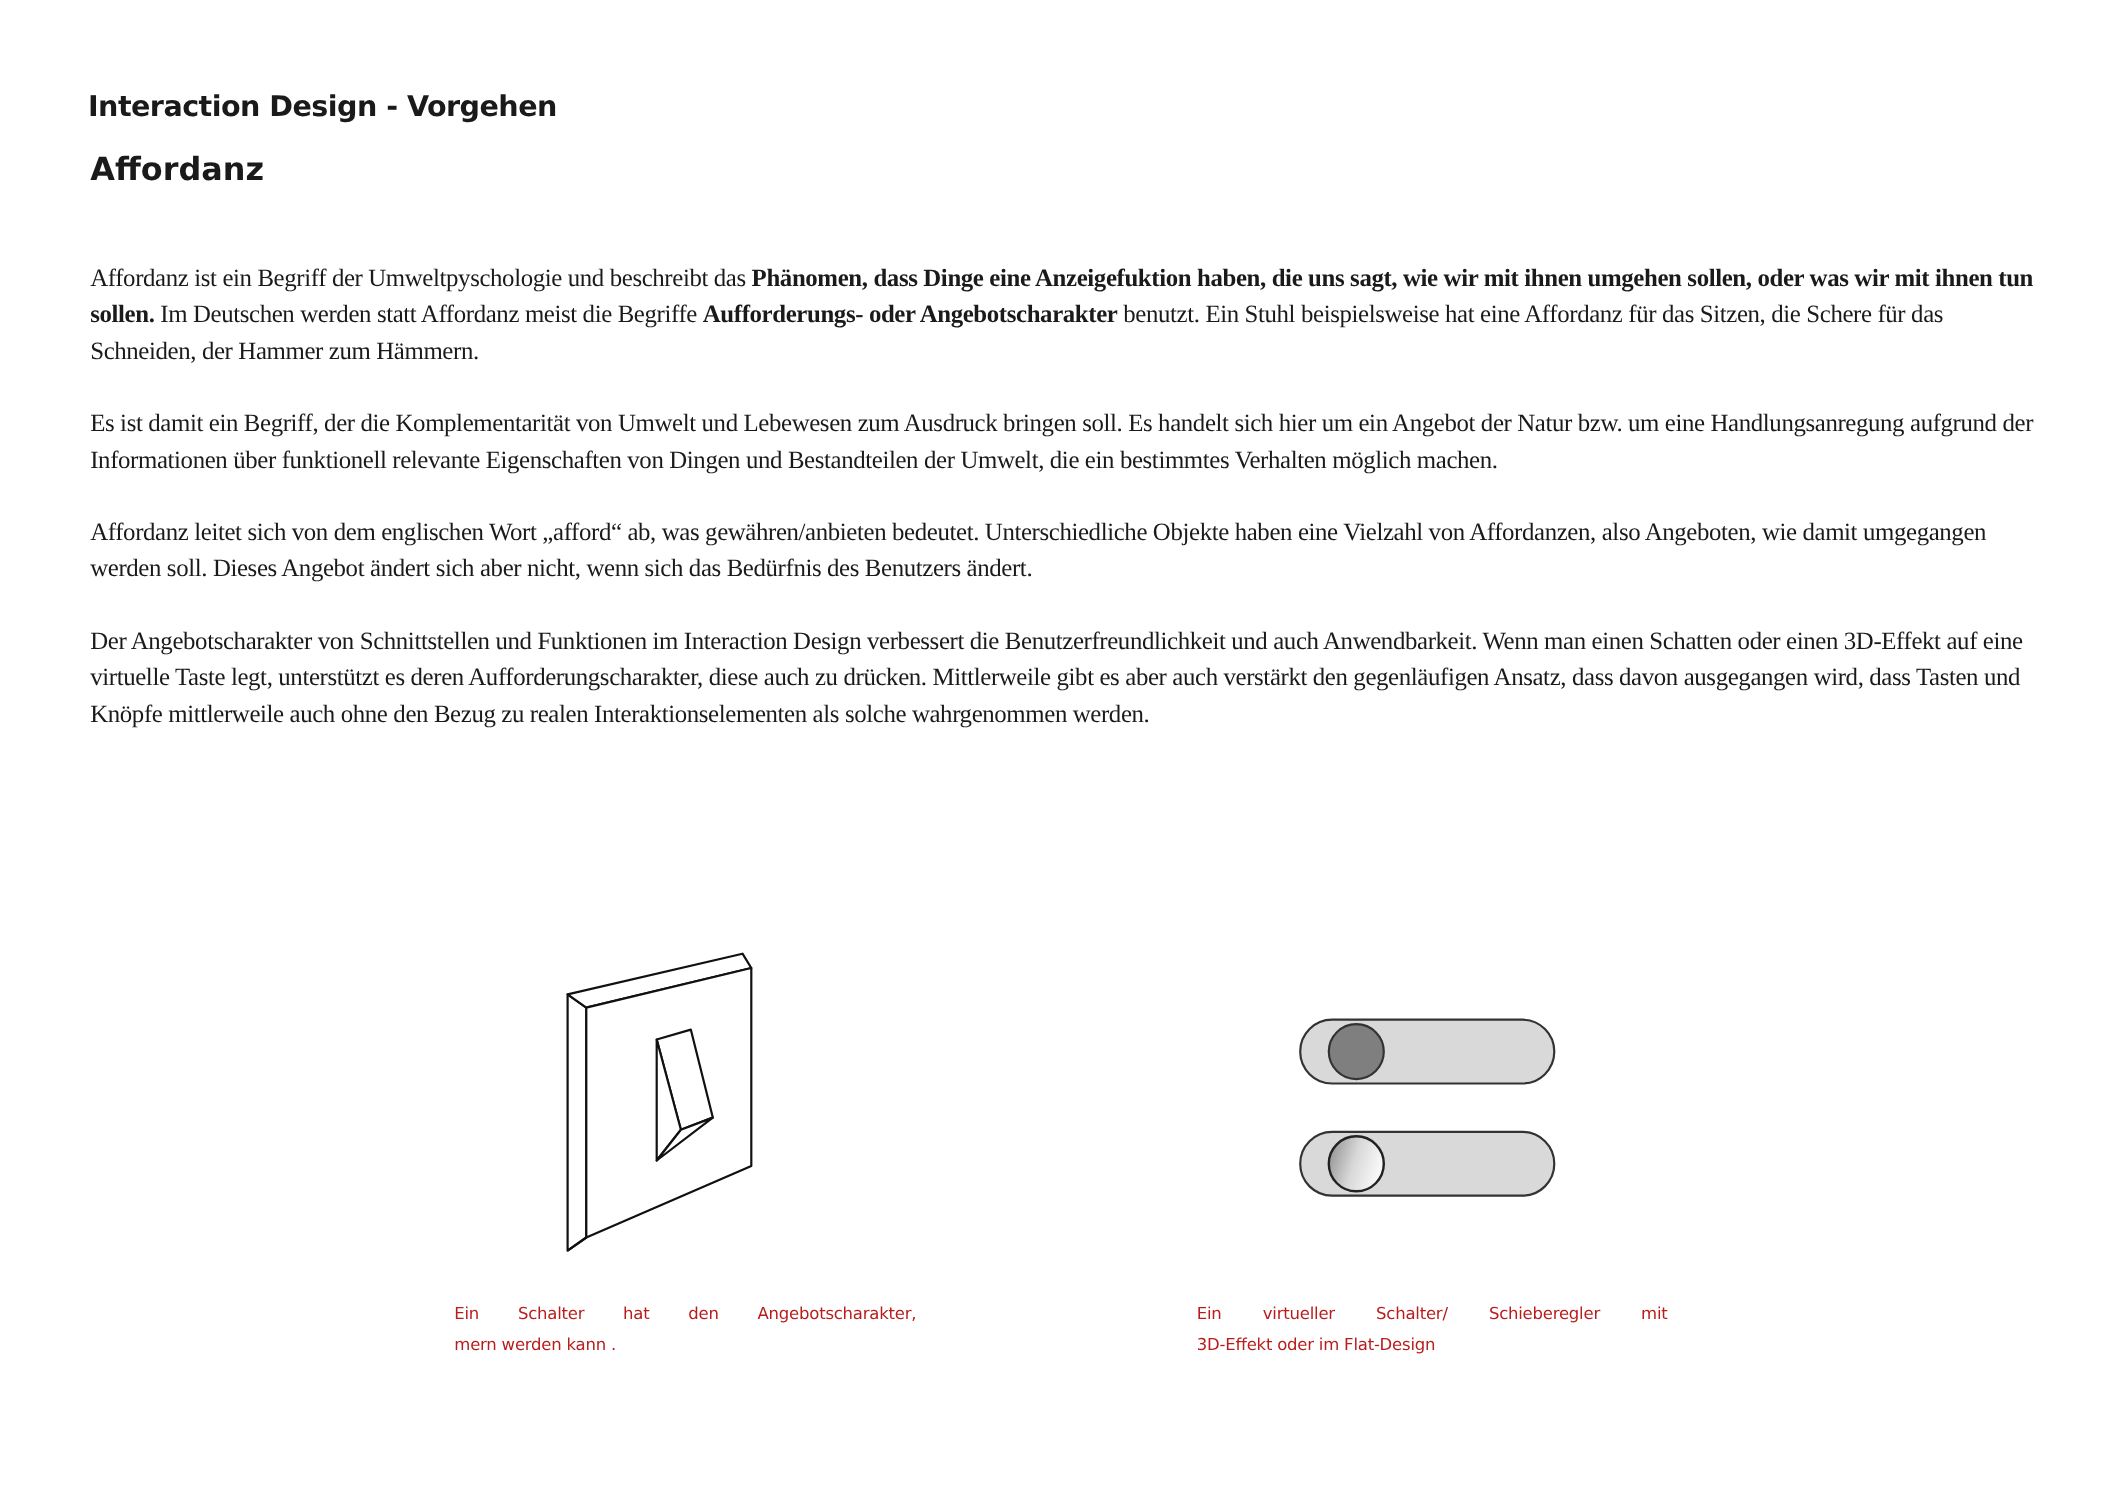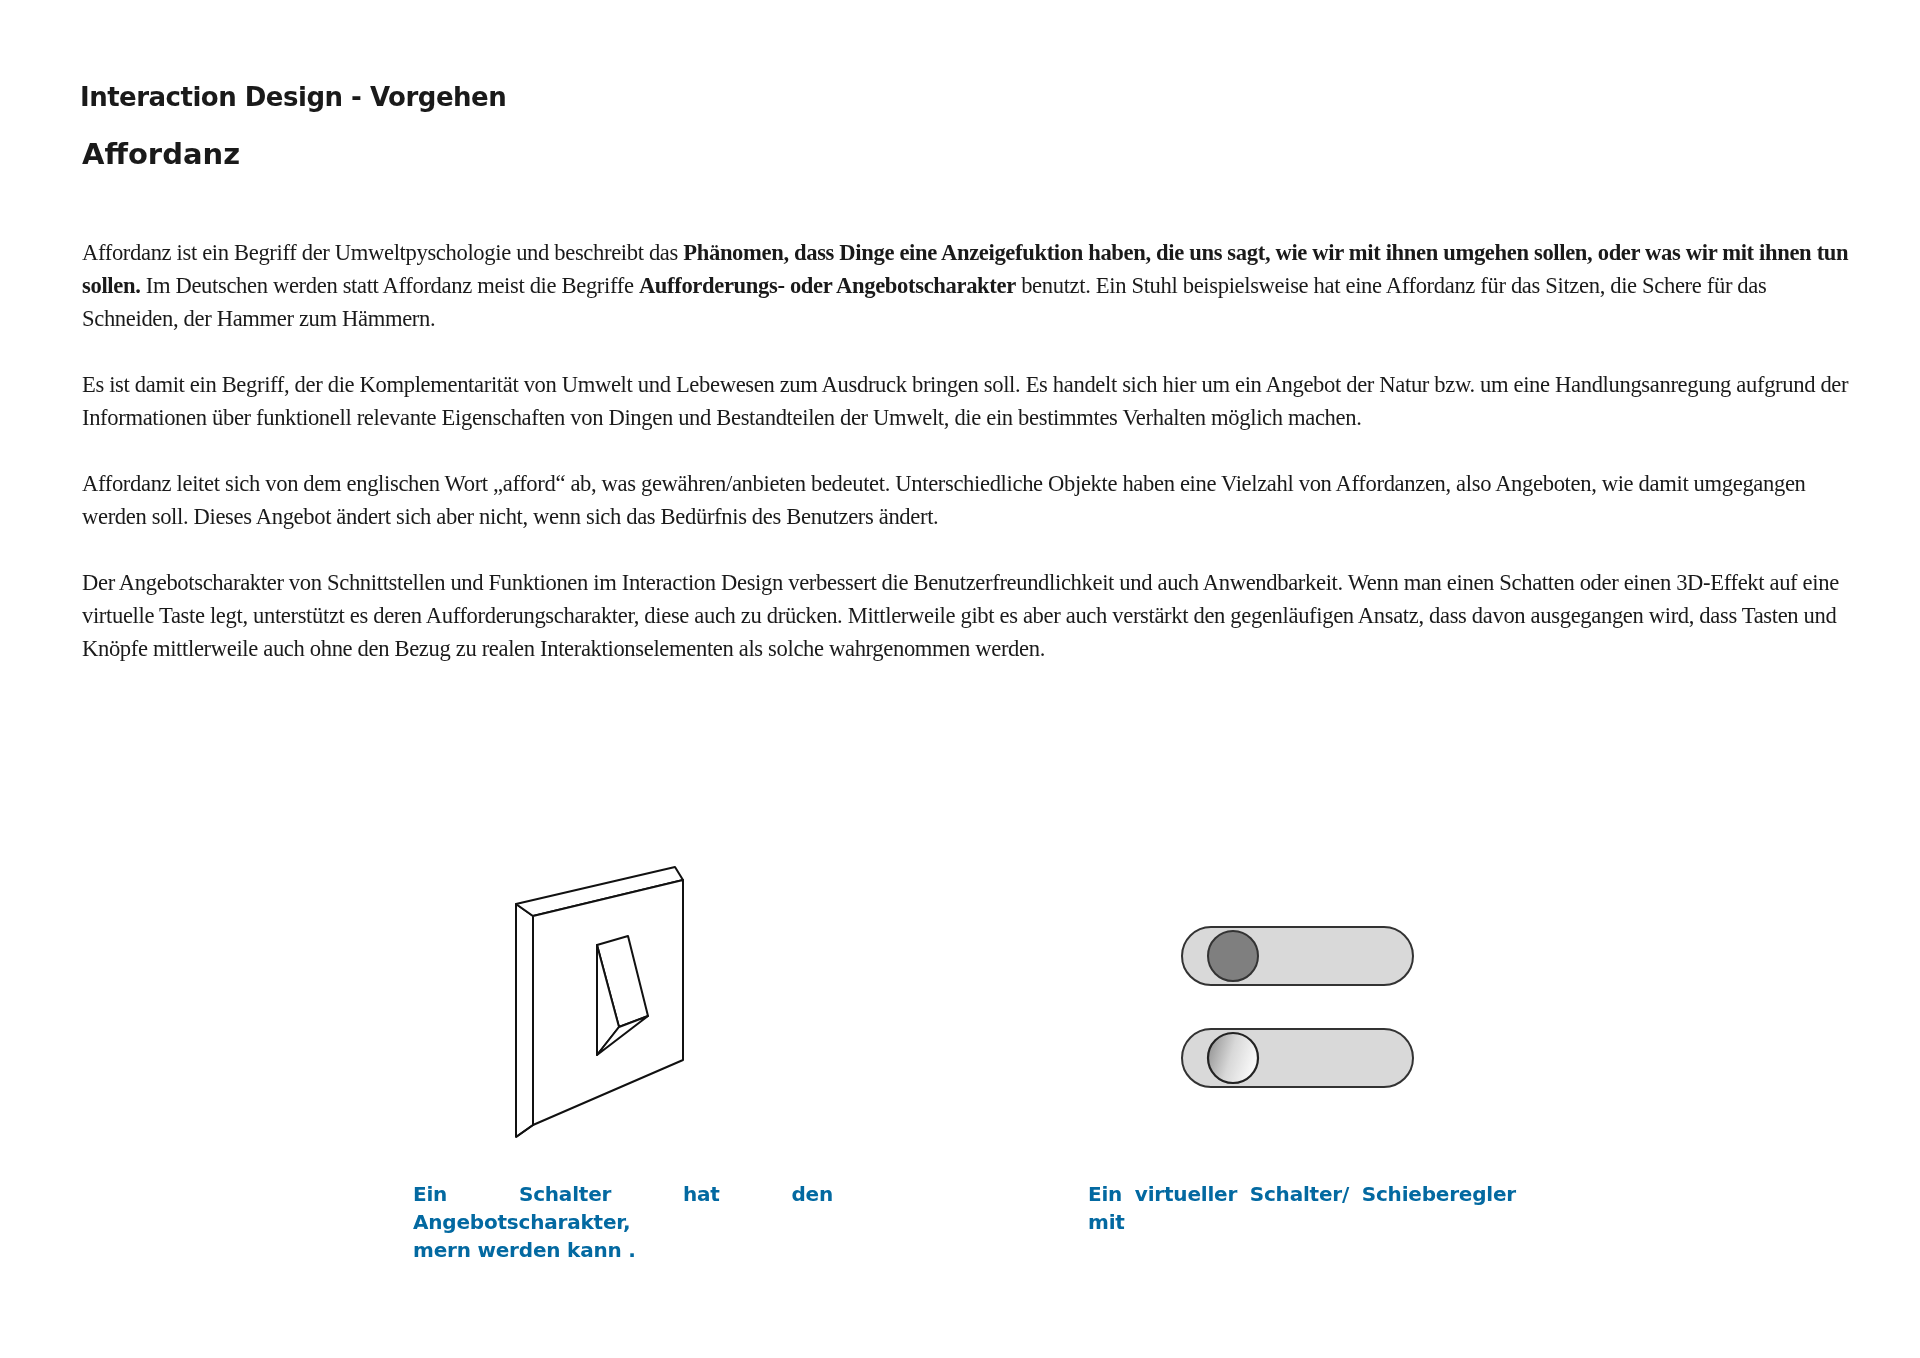--- a/index.html
+++ b/index.html
@@ -7,22 +7,22 @@
          font-family:"DejaVu Sans", "Liberation Sans", sans-serif; color:#1a1a1a; }
   .title { position:absolute; left:80px; top:72px; font-size:26px; font-weight:bold;
            letter-spacing:-0.5px; margin:0; line-height:50px; }
   .subtitle { position:absolute; left:82px; top:137px; font-size:29px; font-weight:bold;
               margin:0; line-height:34px; }
   .body-text { position:absolute; left:82px; top:236px; width:1770px; font-size:22.6px;
                line-height:33px; letter-spacing:-0.35px; }
   .body-text p { margin:0 0 33px 0;font-family:Liberation Serif, serif; }
   .body-text b { font-weight:bold; }
   .fig { position:absolute; }
-  .caption { position:absolute; font-size:20px; line-height:28px; text-align:justify;
-             letter-spacing:-0.2px; color:#0369a1;font-weight:bold; }
+  .caption { position:absolute; font-size:15px; line-height:28px; text-align:justify;
+             letter-spacing:-0.2px; color:#b91c1c; }
   .caption .line { display:block; text-align:justify; text-align-last:justify; }
   .caption .line.last { text-align-last:left; }
 </style>
 </head>
 <body>
 
 <h1 class="title">Interaction Design - Vorgehen</h1>
 <h2 class="subtitle">Affordanz</h2>
 
 <div class="body-text">
@@ -67,13 +67,14 @@
   </g>
 </svg>
 
 <div class="caption" style="left:413px; top:1180px; width:420px;">
   <span class="line">Ein Schalter hat den Angebotscharakter,</span>
   <span class="line last">mern werden kann .</span>
 </div>
 
 <div class="caption" style="left:1088px; top:1180px; width:428px;">
   <span class="line">Ein virtueller Schalter/ Schieberegler mit</span>
+  <span class="line last">3D-Effekt oder im Flat-Design</span>
 </div>
 
 </body></html>

